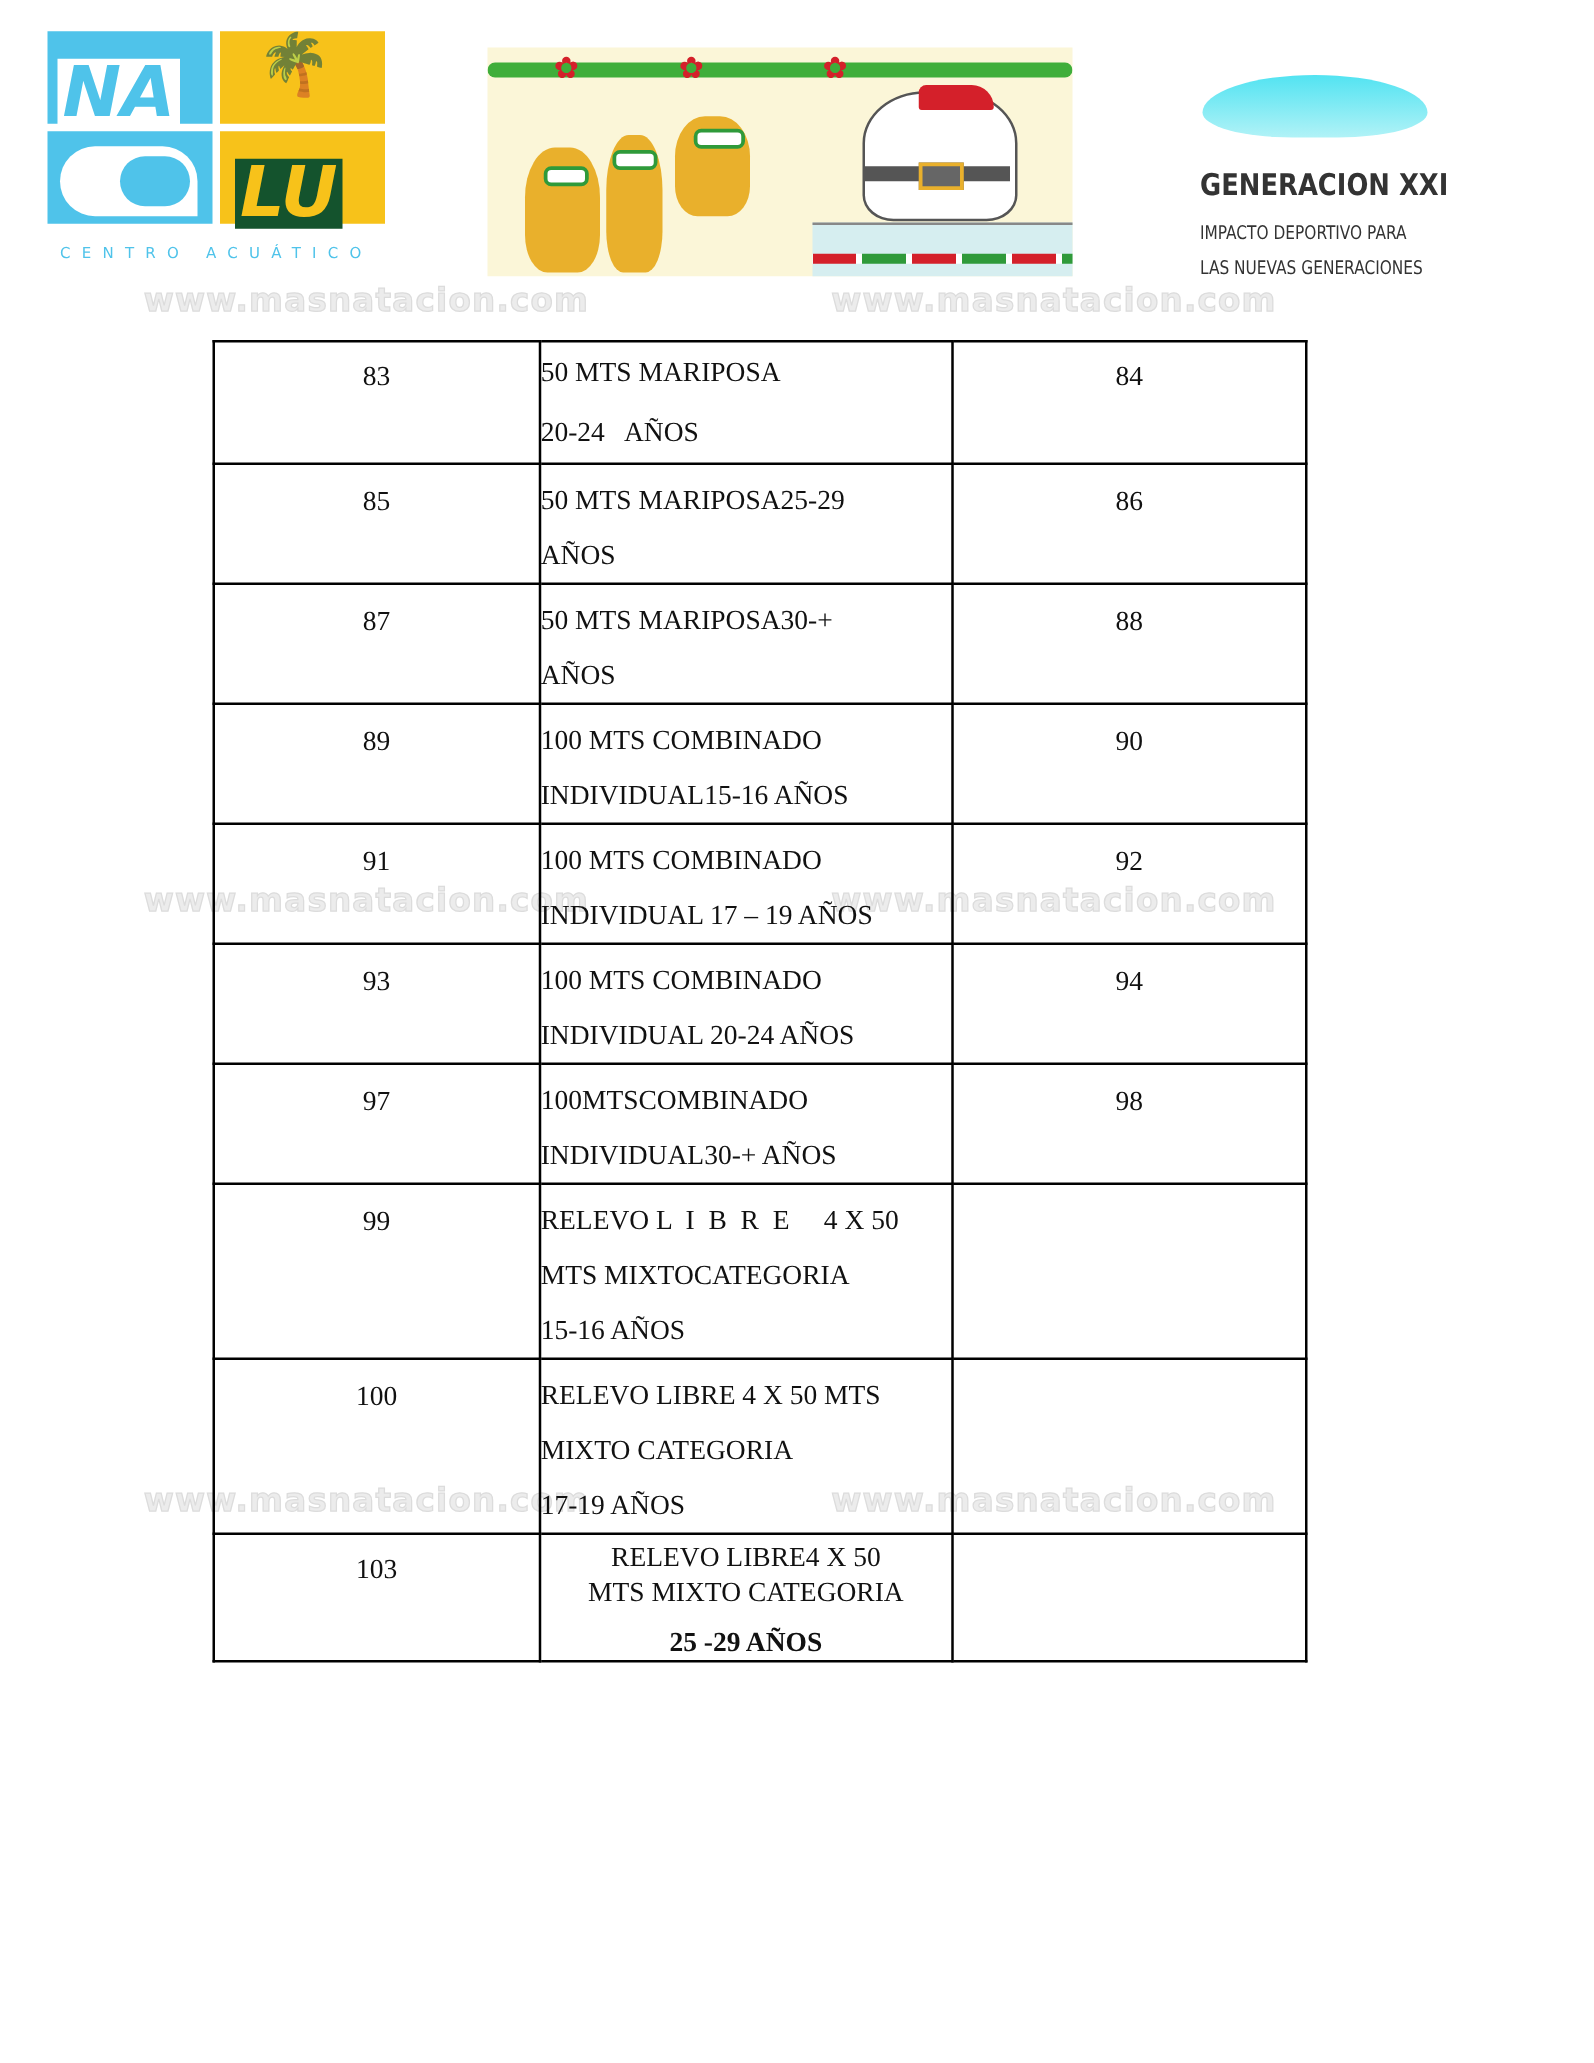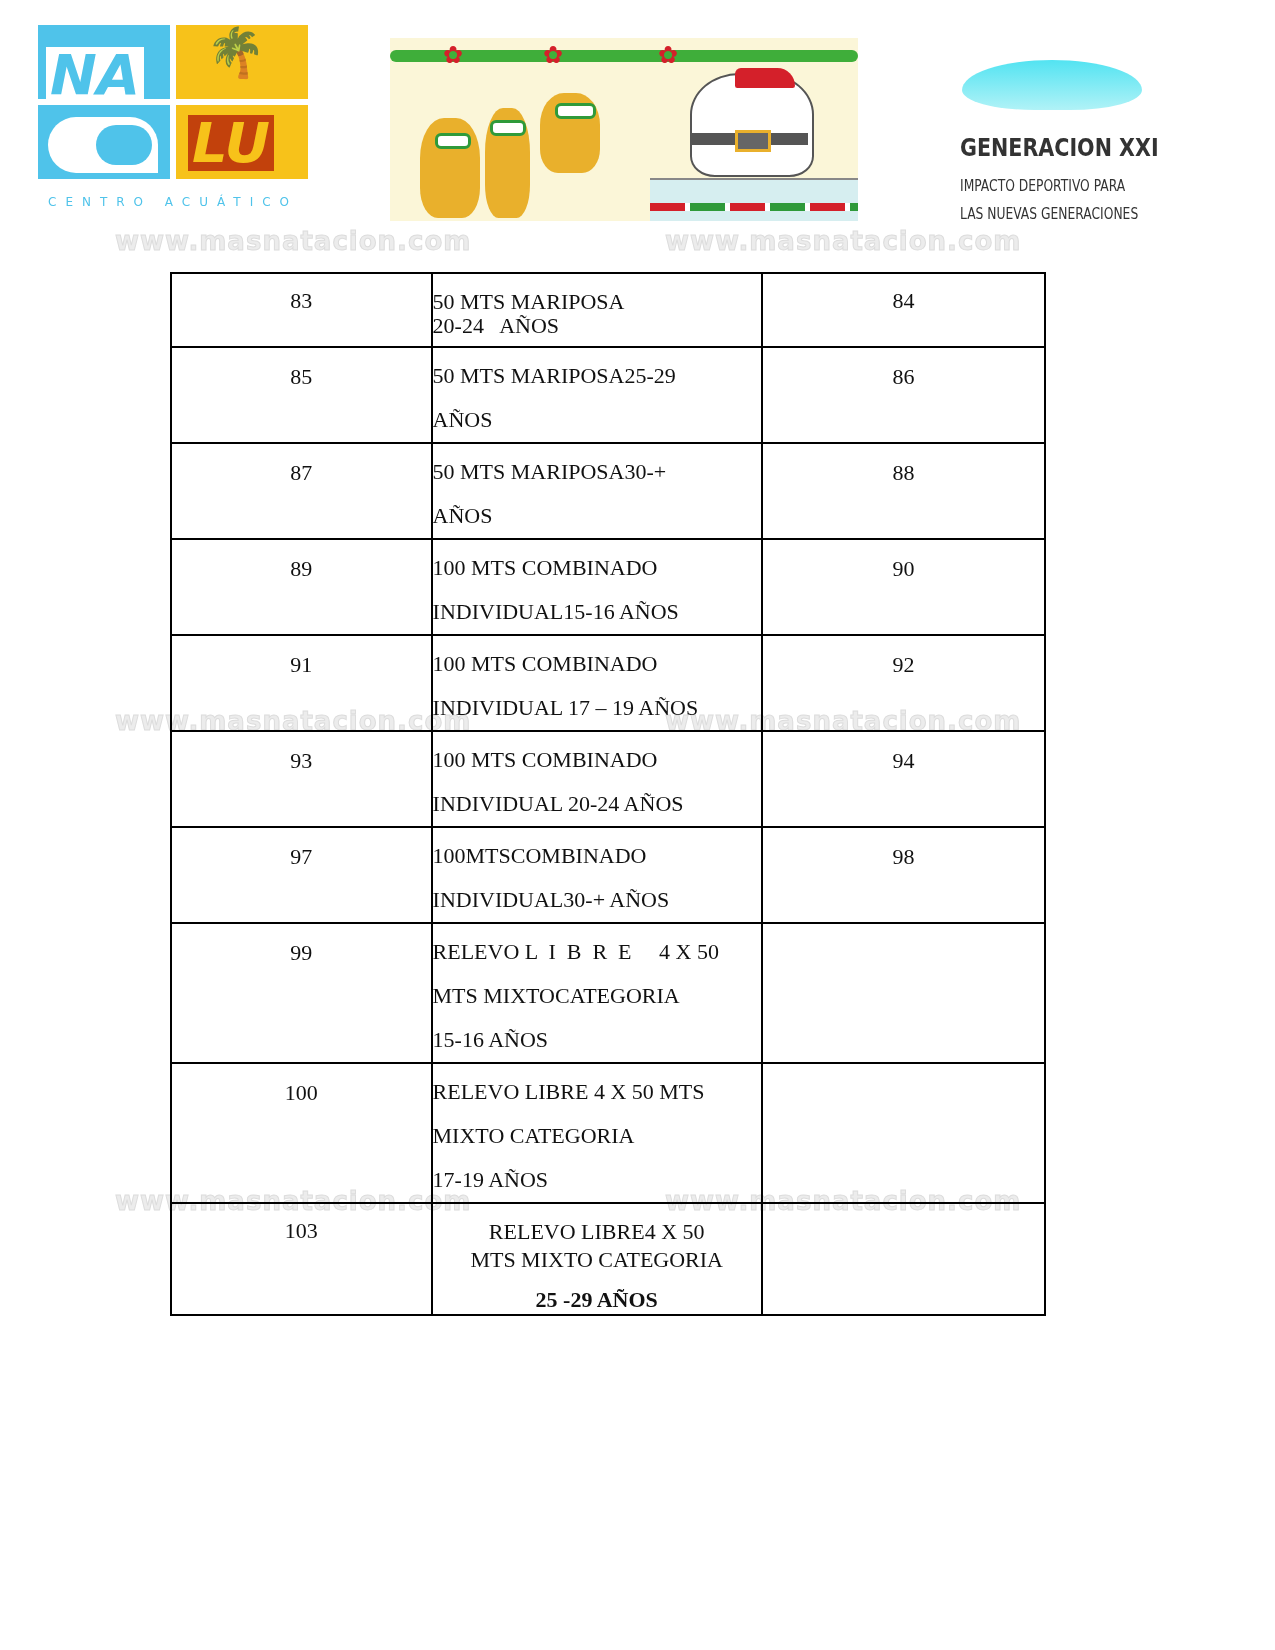--- a/index.html
+++ b/index.html
@@ -7,21 +7,21 @@
 
   
   .logo-nalu { position: absolute; left: 38px; top: 25px; width: 270px; height: 190px; }
   .nalu-q { position: absolute; width: 132px; height: 74px; }
   .nalu-tl { left: 0; top: 0; background: #4fc3ea; }
   .nalu-tr { left: 138px; top: 0; background: #f7c21a; }
   .nalu-bl { left: 0; top: 80px; background: #4fc3ea; }
   .nalu-br { left: 138px; top: 80px; background: #f7c21a; }
   .nalu-letters { position: absolute; font-family: "DejaVu Sans", sans-serif; font-weight: bold; font-style: italic; font-size: 56px; line-height: 1; }
   .nalu-na { left: 8px; top: 22px; color: #4fc3ea; background: #fff; padding: 0 4px; }
-  .nalu-lu { left: 150px; top: 90px; color: #f7c21a; background: #c2410c; padding: 0 4px; }
+  .nalu-lu { left: 150px; top: 102px; color: #f7c21a; background: #14532d; padding: 0 4px; }
   .nalu-wave { position: absolute; left: 10px; top: 92px; width: 110px; height: 56px; border-radius: 60px 60px 0 60px; background: #fff; }
   .nalu-wave-inner { position: absolute; left: 58px; top: 100px; width: 56px; height: 40px; border-radius: 30px; background: #4fc3ea; }
   .nalu-palm { position: absolute; left: 168px; top: 4px; font-size: 48px; color: #fff; line-height: 1; }
   .nalu-sub { position: absolute; left: 0; top: 170px; width: 270px; text-align: center; font-family: "DejaVu Sans", sans-serif; font-size: 12px; letter-spacing: 9px; color: #4fc3ea; }
 
   .banner { position: absolute; left: 390px; top: 38px; width: 468px; height: 183px; background: #fbf6d8; overflow: hidden; }
   .garland { position: absolute; left: 0; top: 12px; width: 100%; height: 12px; background: #3fae3a; border-radius: 6px; }
   .bow { position: absolute; top: 4px; width: 26px; height: 26px; color: #d4202a; font-size: 24px; line-height: 26px; text-align: center; }
   .reindeer { position: absolute; background: #e9b02c; border-radius: 40% 40% 30% 30%; }
   .rd1 { left: 30px; top: 80px; width: 60px; height: 100px; }
@@ -46,21 +46,21 @@
   .wm { position: absolute; font-family: "DejaVu Sans", sans-serif; font-weight: bold; font-size: 26px; color: #ececec; letter-spacing: 1px; white-space: nowrap; z-index: 0; -webkit-text-stroke: 1px #dcdcdc; }
 
   
   .tbl { position: absolute; left: 170px; top: 272px; width: 876px; border-collapse: collapse; z-index: 1; font-size: 22px; }
   .tbl td { border: 2px solid #000; vertical-align: top; padding: 0; }
   .c1 { width: 268px; text-align: center; border-radius: 14px; }
   .c2 { width: 330px; text-align: left; }
   .c3 { width: 292px; text-align: center; border-radius: 25px; }
   .num { display: block; padding-top: 16px; }
   .ev { display: block; line-height: 44px; padding-top: 6px; white-space: pre; }
-  .ev.center { text-align: center; line-height: 28px; padding-top: 14px; }
+  .ev.center { text-align: center; line-height: 28px; padding-top: 4px; }
   .ev.center .last { display: block; margin-top: 12px; font-weight: bold; }
 </style>
 </head>
 <body>
 
 <div class="logo-nalu">
   <div class="nalu-q nalu-tl"></div>
   <div class="nalu-q nalu-tr"></div>
   <div class="nalu-q nalu-bl"></div>
   <div class="nalu-q nalu-br"></div>
@@ -105,21 +105,21 @@
 <div class="wm" style="left:115px;top:1186px">www.masnatacion.com</div>
 <div class="wm" style="left:665px;top:1186px">www.masnatacion.com</div>
 
 <table class="tbl">
   <tbody>
     <tr style="height:74px">
       <td class="c1">
           <span class="num" style="padding-top:14px">83</span>
         </td>
       <td class="c2">
-        <span class="ev" style="line-height:24px;padding-top:16px"><span>50 MTS MARIPOSA</span>
+        <span class="ev" style="line-height:48px;padding-top:0"><span>50 MTS MARIPOSA</span>
 <span>20-24   AÑOS</span></span>
       </td>
       <td class="c3">
           <span class="num" style="padding-top:14px">84</span>
         </td>
     </tr>
     <tr style="height:89px">
       <td class="c1">
           <span class="num">85</span>
         </td>

